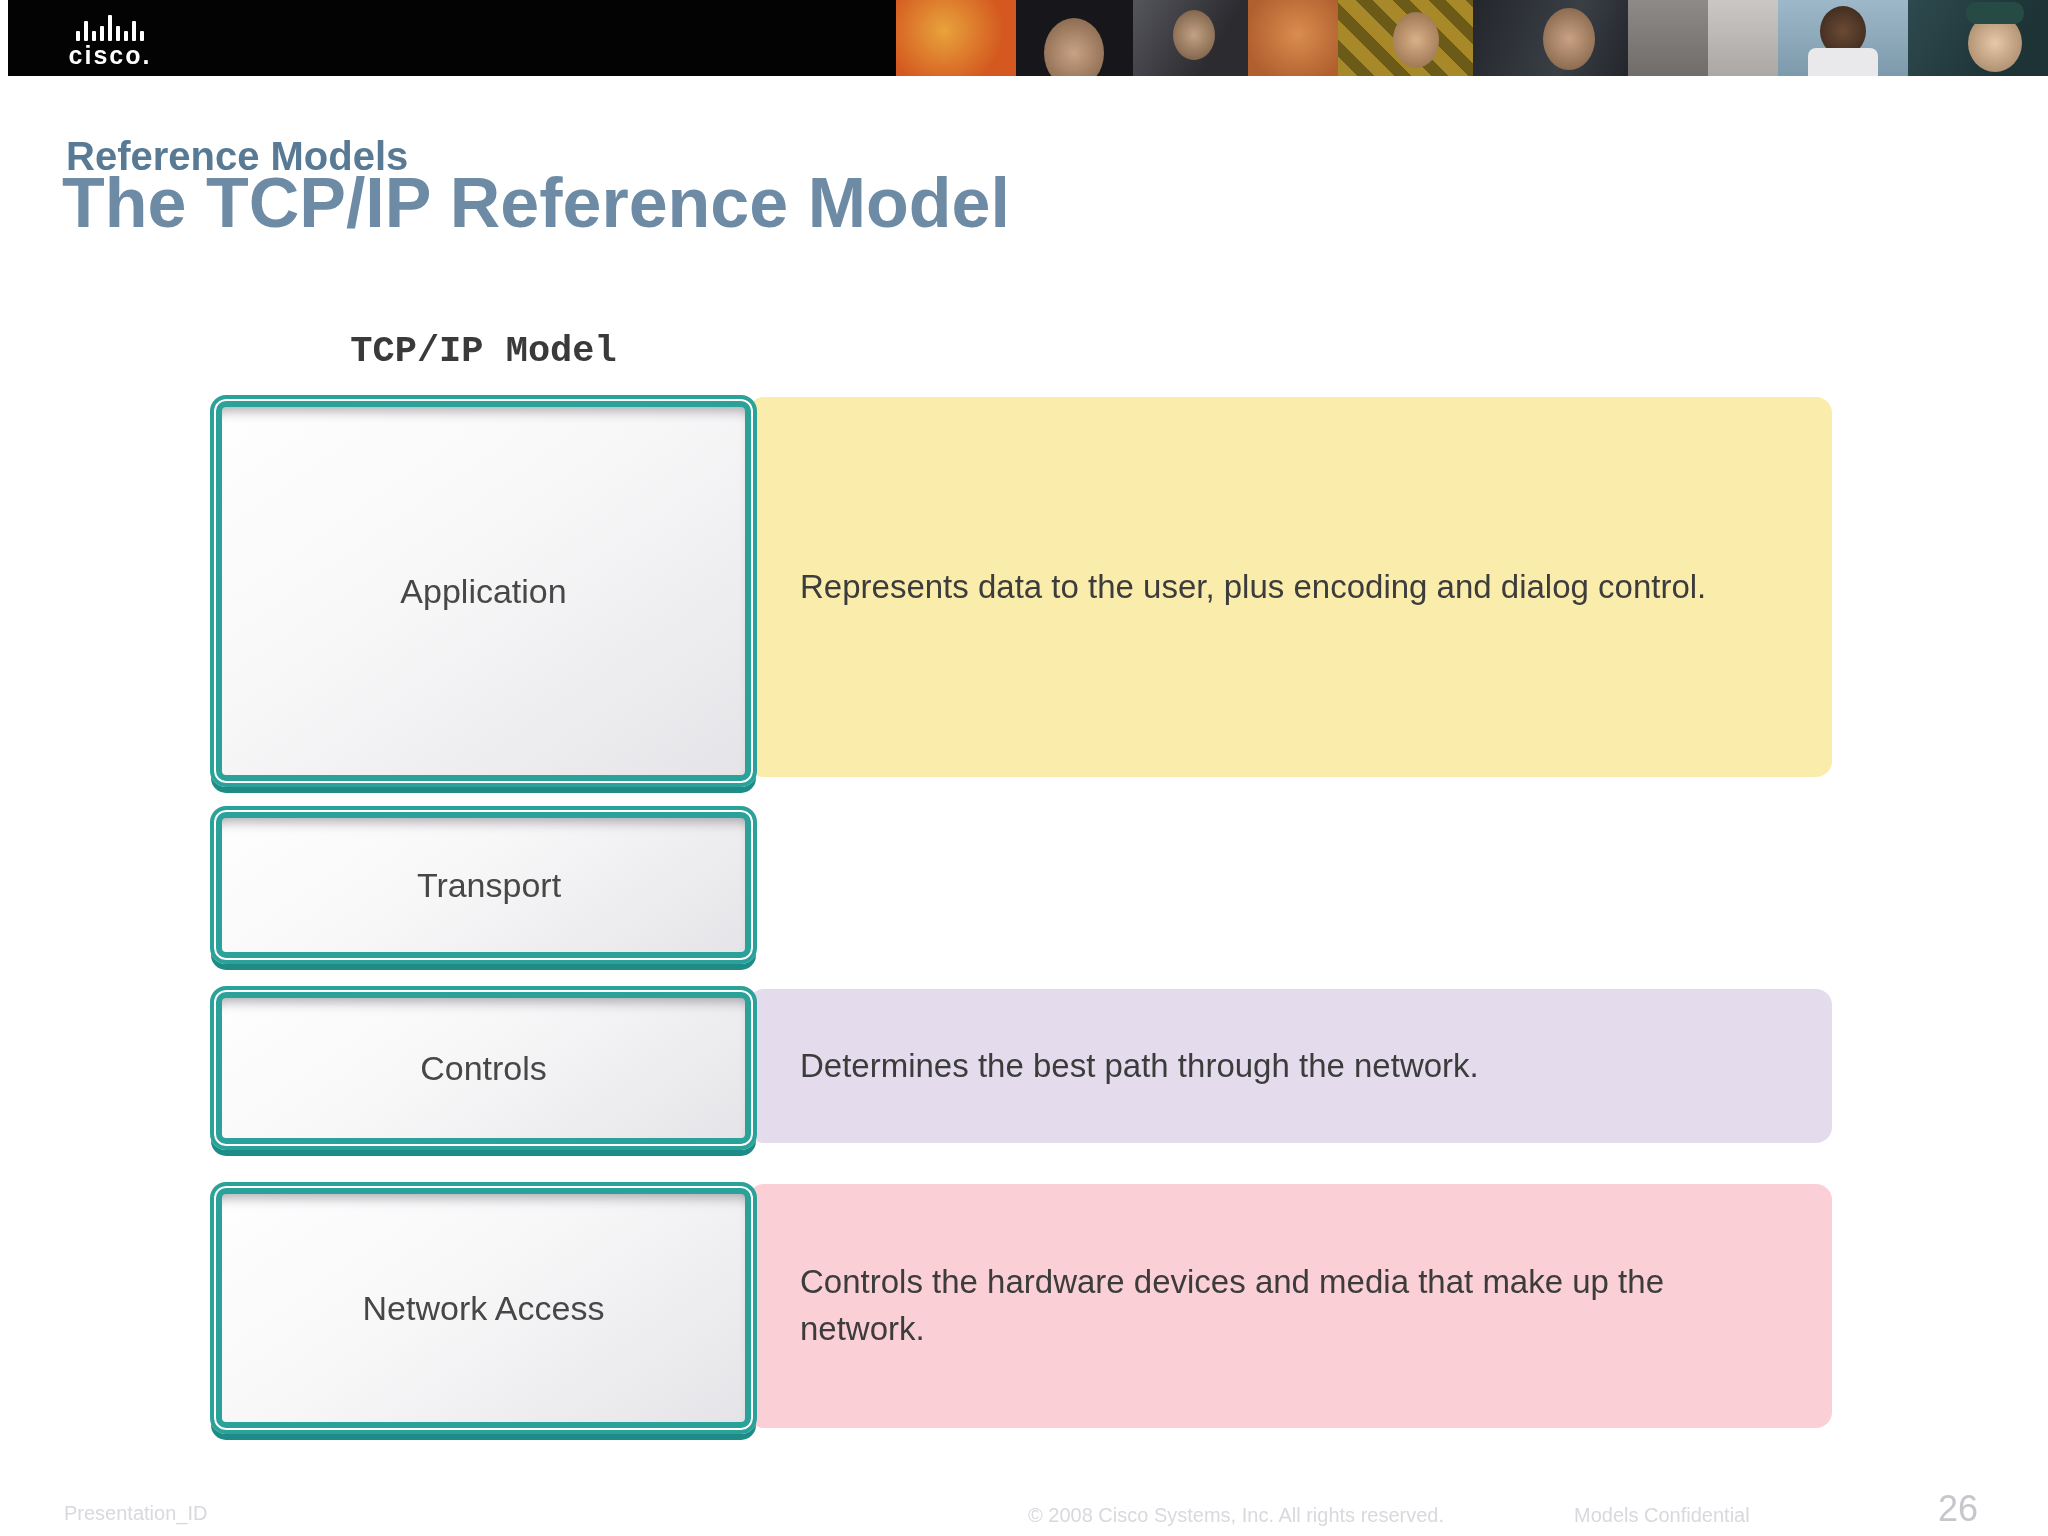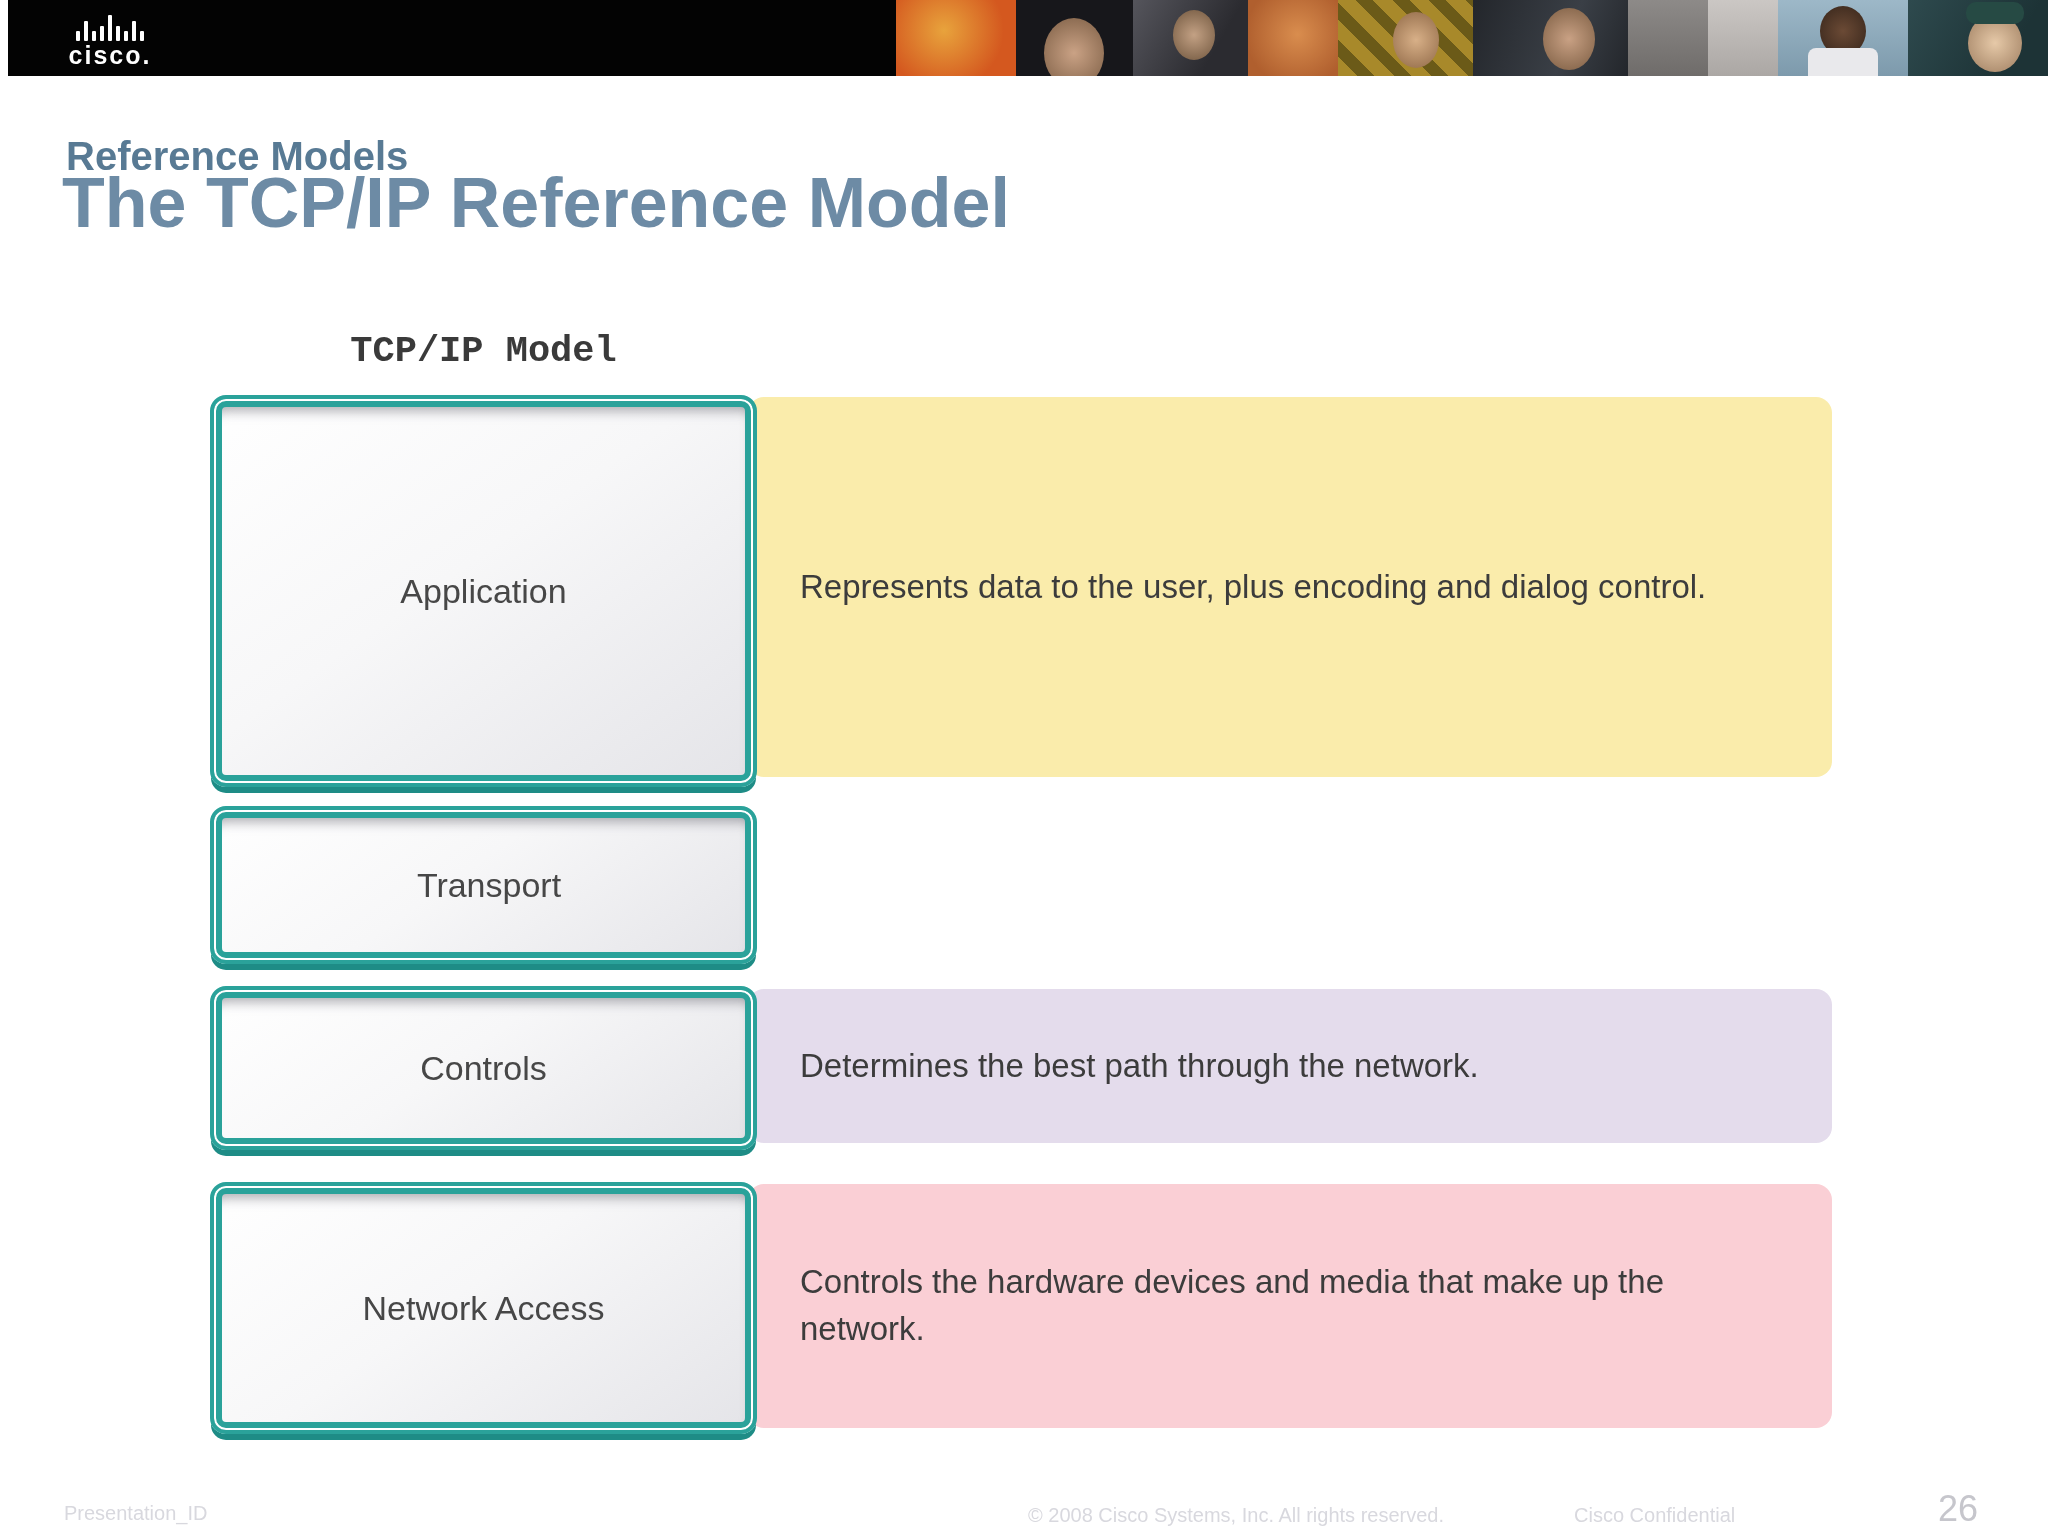--- a/index.html
+++ b/index.html
@@ -164,16 +164,16 @@
 
   <div class="desc-box r4-desc" style="background-color: rgb(250, 207, 213);">
     <span>Controls the hardware devices and media that make up the network.</span>
   </div>
   <div class="layer-box r4-layer">
     <span>Network Access</span>
   </div>
 
   <div class="footer-item f-presid">Presentation_ID</div>
   <div class="footer-item f-copy">© 2008 Cisco Systems, Inc. All rights reserved.</div>
-  <div class="footer-item f-conf">Cisco Confidential</div>
+  <div class="footer-item f-conf">Models Confidential</div>
   <div class="footer-item f-page">26</div>
 
 </div>
 
 </body></html>

